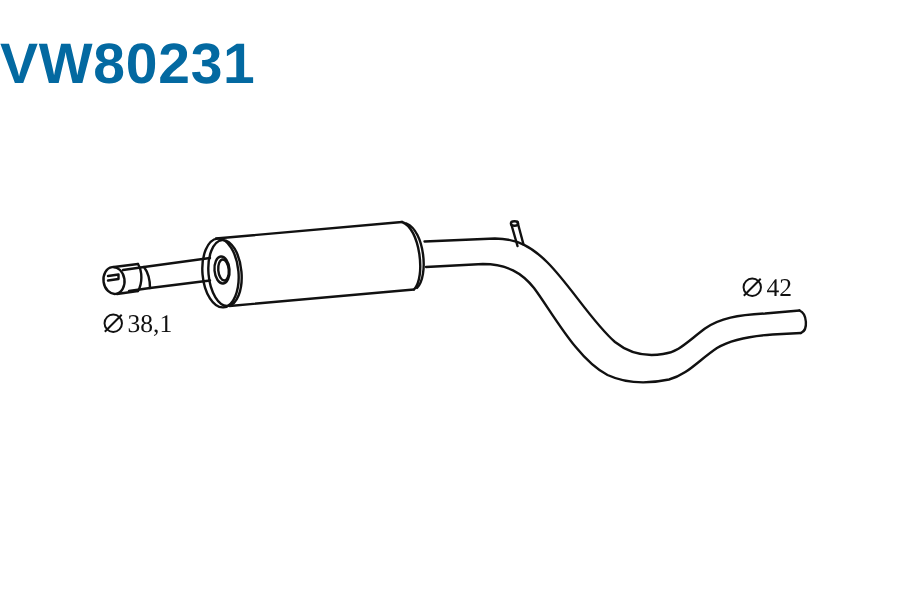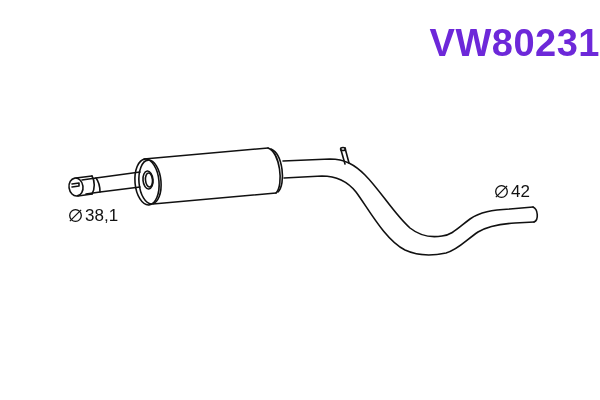--- a/index.html
+++ b/index.html
@@ -12,36 +12,36 @@
       height: 400px;
       position: relative;
       overflow: hidden;
       font-family: "Liberation Sans", sans-serif;
     }
     .part-title {
       position: absolute;
       left: 0;
       top: 18px;
       width: 600px;
-      text-align: right;
+      text-align: left;
       font-family: "Liberation Sans", sans-serif;
       font-weight: bold;
       font-size: 38px;
       letter-spacing: 0.5px;
-      color: #6d28d9;
+      color: #0369a1;
       line-height: 50px;
     }
     .drawing {
       position: absolute;
       left: 0;
       top: 0;
     }
     .dim-label {
       position: absolute;
-      font-family: Liberation Sans, sans-serif;
+      font-family: Liberation Serif, serif;
       font-size: 17px;
       color: #111111;
       line-height: 20px;
       white-space: nowrap;
     }
     .dim-label .dia {
       display: inline-block;
       width: 15px;
       height: 15px;
       vertical-align: -2px;

